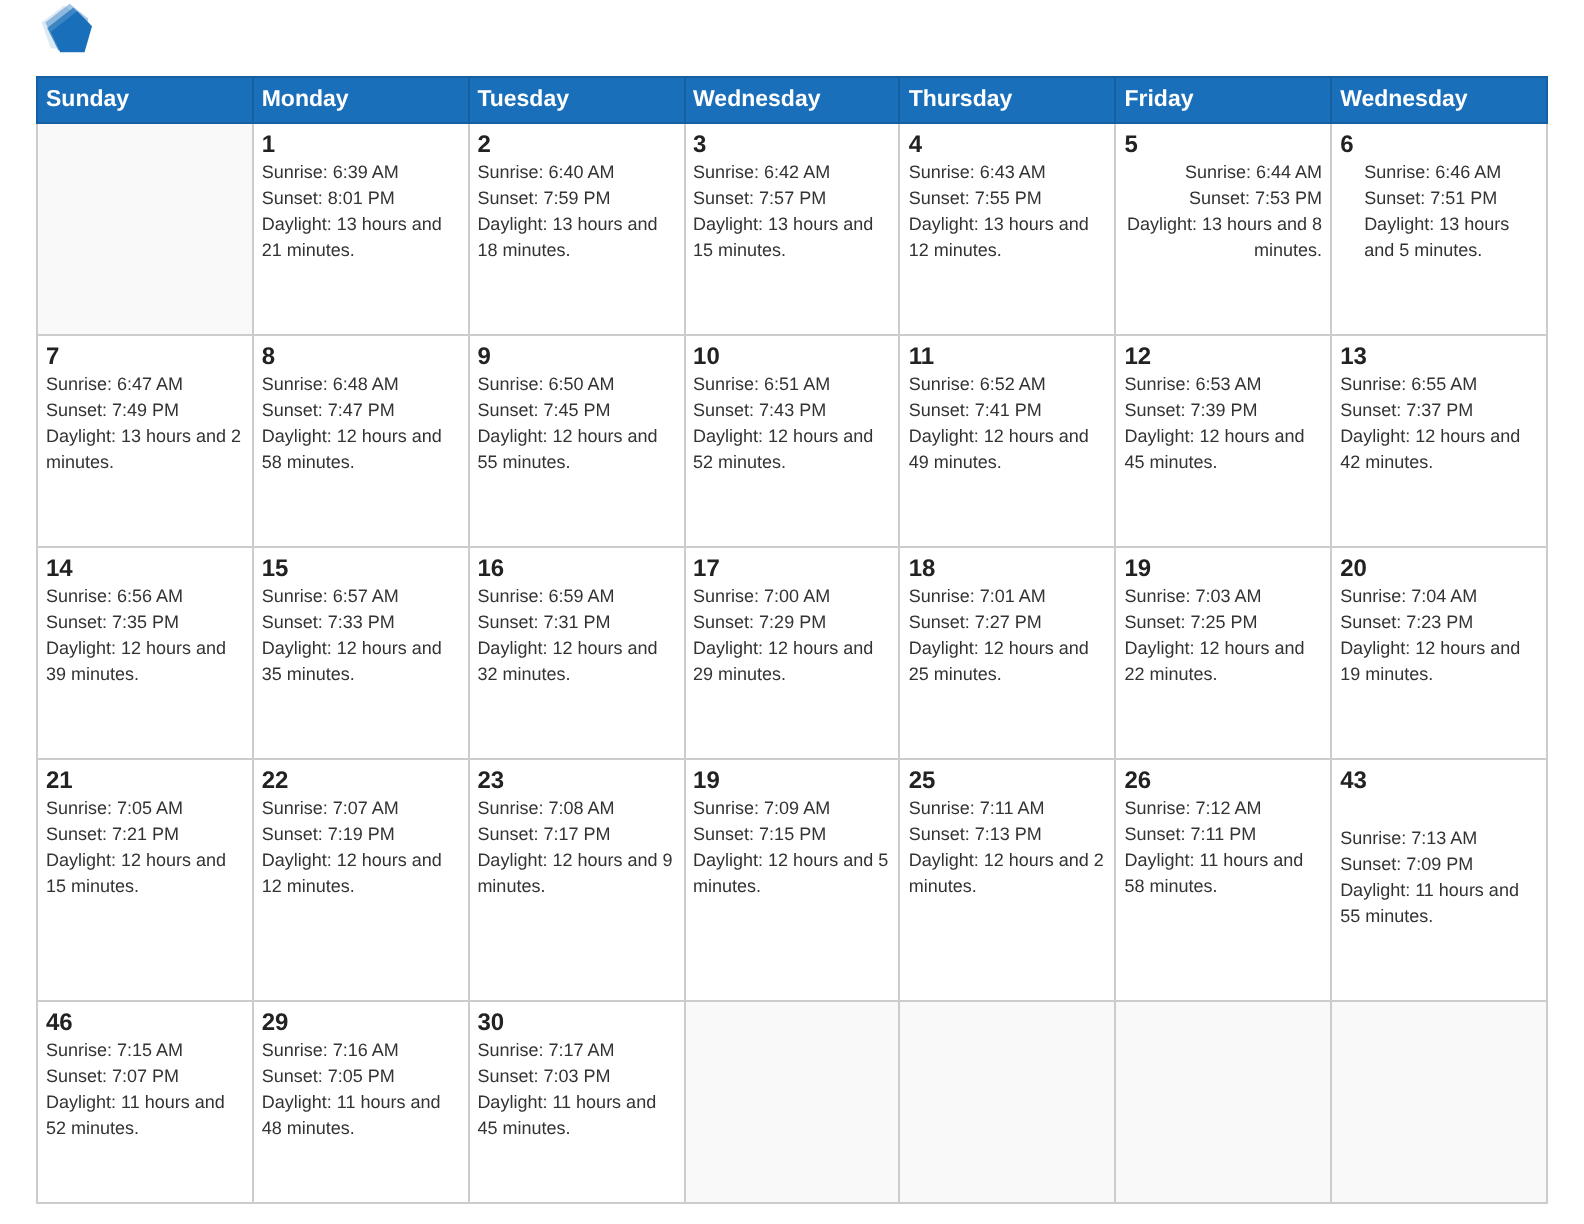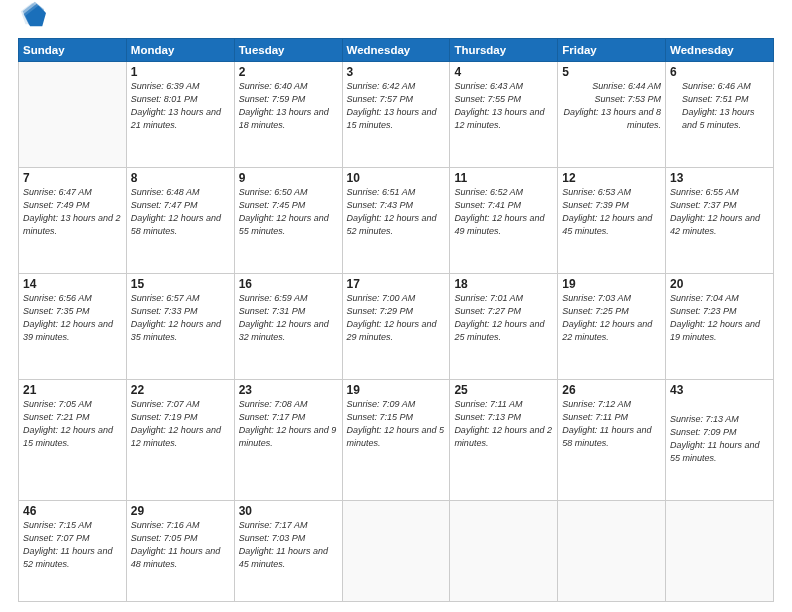--- a/index.html
+++ b/index.html
@@ -84,21 +84,20 @@
       font-size: 12px;
       font-weight: bold;
       color: #222;
       display: block;
       margin-bottom: 1px;
     }
     .day-info {
       font-size: 9px;
       color: #333;
       line-height: 1.45;
-      font-style: italic;
     }
     .last-row td {
       height: 68px;
     }
   </style>
 </head>
 <body>
 
 <div class="page">
   <div class="header">

